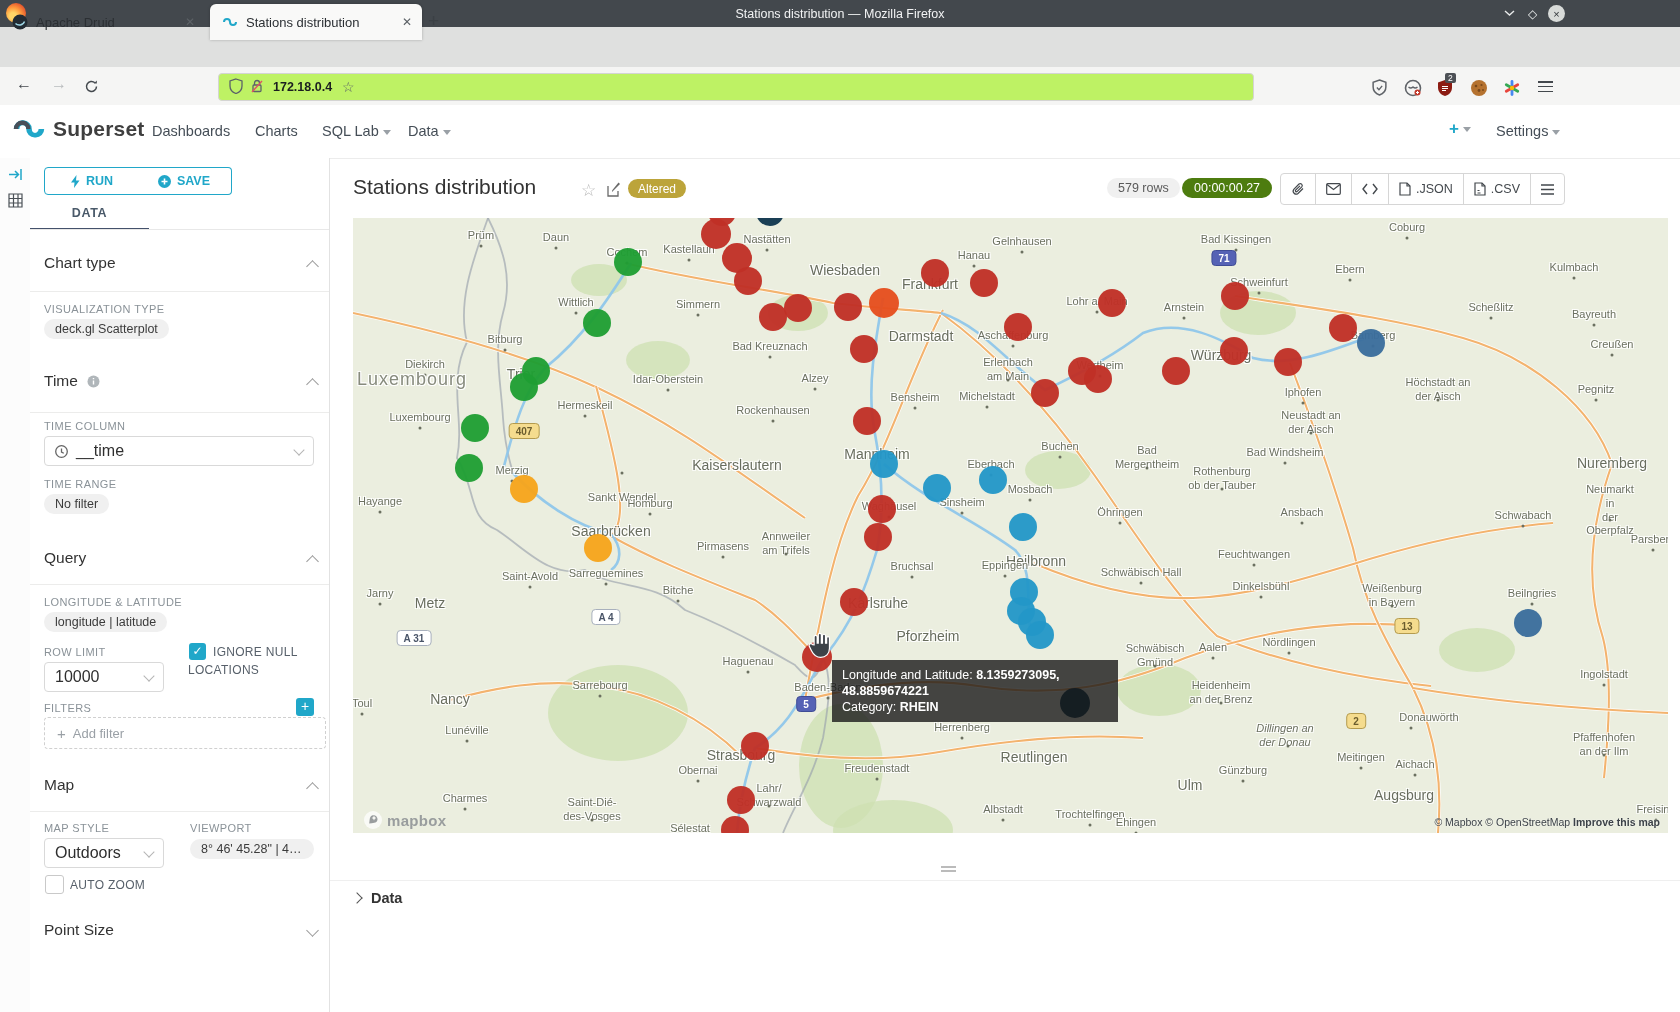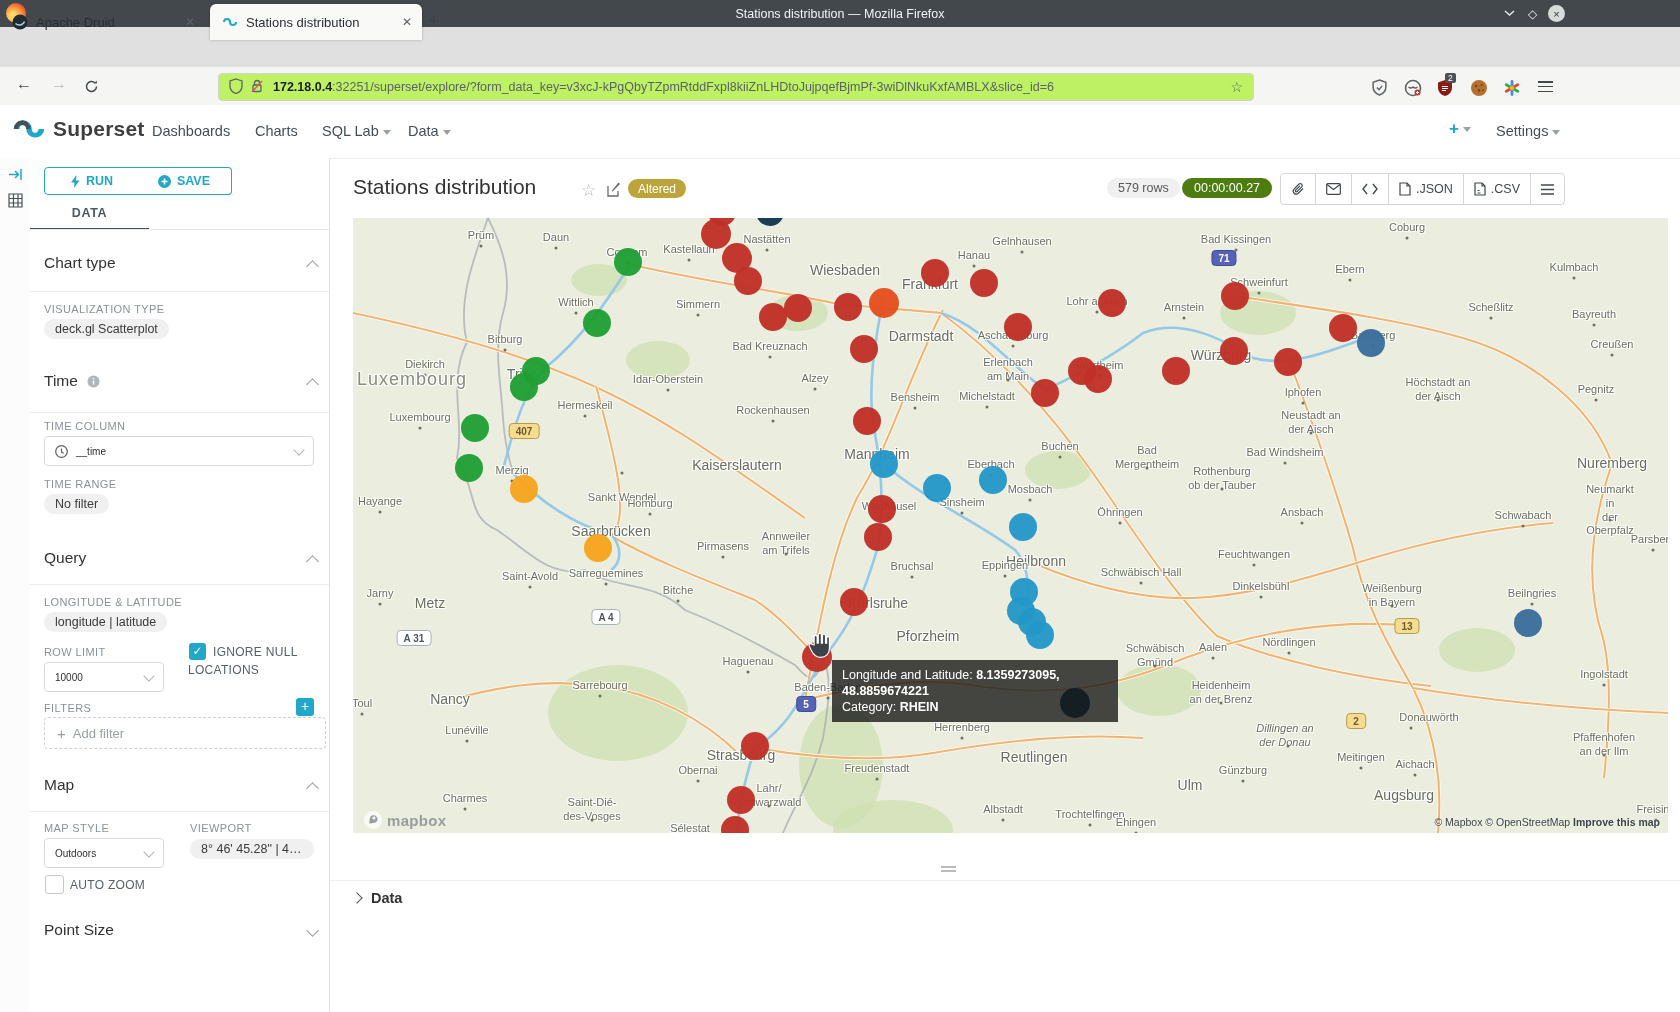--- a/index.html
+++ b/index.html
@@ -45,21 +45,21 @@
            color:#4a5a6a;letter-spacing:.6px;padding-bottom:8px;border-bottom:2px solid #44516b;}
   #tabline{left:0;top:71px;width:299px;height:1px;background:#e8e8e8;}
   .secthead{position:absolute;left:14px;font-size:15.5px;color:#333;}
   .secdiv{position:absolute;left:0;width:299px;height:1px;background:#ececeb;}
   .chev{position:absolute;left:278px;width:8px;height:8px;border-right:1.6px solid #999;border-bottom:1.6px solid #999;}
   .chev.up{transform:rotate(-135deg);}
   .chev.down{transform:rotate(45deg);}
   .flabel{position:absolute;left:14px;font-size:11px;color:#8a9298;letter-spacing:.4px;}
   .pill{position:absolute;background:#f0f0f0;border-radius:11px;padding:3px 11px;font-size:12.5px;color:#3b3b3b;white-space:nowrap;}
   .sel{position:absolute;background:#fff;border:1px solid #d9d9d9;border-radius:4px;height:28px;
-       display:flex;align-items:center;padding:0 10px;font-size:10px;color:#2f2f2f;gap:8px;}
+       display:flex;align-items:center;padding:0 10px;font-size:16px;color:#2f2f2f;gap:8px;}
   .selcaret{margin-left:auto;width:7px;height:7px;border-right:1.4px solid #b5b5b5;border-bottom:1.4px solid #b5b5b5;
             transform:rotate(45deg);margin-top:-3px;}
   .cbox{position:absolute;width:17px;height:17px;border-radius:3px;}
   .cbox.on{background:#20a7c9;color:#fff;font-size:12px;font-weight:bold;text-align:center;line-height:17px;}
   .cbox.off{background:#fff;border:1.5px solid #c9c9c9;}
   .cblabel{position:absolute;font-size:12px;color:#57606a;letter-spacing:.3px;}
   #addfilterbtn{left:266px;top:540px;width:18px;height:18px;background:#20a7c9;border-radius:3px;color:#fff;
                 font-size:14px;line-height:17px;text-align:center;}
   #addfilterbox{left:14px;top:559px;width:268px;height:30px;border:1.5px dashed #d0d0d0;border-radius:4px;
                 display:flex;align-items:center;color:#9aa0a6;font-size:13px;padding-left:12px;gap:7px;}
@@ -162,21 +162,20 @@
         </svg>
     </span>
     <span style="margin-right:9px;">
       <svg width="14" height="16" viewBox="0 0 14 16">
           <rect x="3" y="7" width="8" height="6.5" rx="1" fill="none" stroke="#5b6269" stroke-width="1.3"></rect>
           <path d="M4.5 7V5a2.5 2.5 0 015 0v2" fill="none" stroke="#5b6269" stroke-width="1.3"></path>
           <path d="M2 14L12 3" stroke="#e05263" stroke-width="1.4"></path>
         </svg>
     </span>
     <span class="host">172.18.0.4</span>
-    <span class="path" style="flex:1;">:32251/superset/explore/?form_data_key=v3xcJ-kPgQbyTZpmRtddFxpl8kiiZnLHDtoJujpqefBjmPf-3wiDlNkuKxfAMBLX&amp;slice_id=6</span>
     <span style="margin:0 10px;color:#5b6269;font-size:14px;">☆</span>
   </div>
   <div class="abs ext" style="left:1371px;">
     <svg width="17" height="17" viewBox="0 0 16 16">
         <path d="M8 1l6 2v4.5C14 11.5 11 14 8 15 5 14 2 11.5 2 7.5V3z" fill="none" stroke="#5f6368" stroke-width="1.4"></path>
         <path d="M5.5 8l2 2 3-3.5" fill="none" stroke="#5f6368" stroke-width="1.3"></path>
       </svg>
   </div>
   <div class="abs ext" style="left:1404px;">
     <svg width="18" height="18" viewBox="0 0 18 18">

